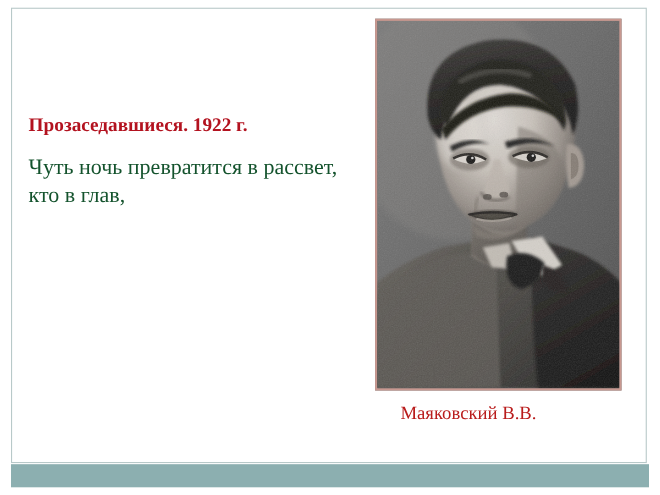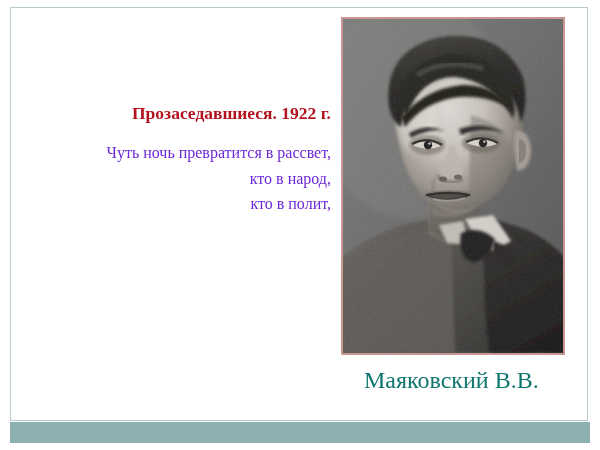--- a/index.html
+++ b/index.html
@@ -41,36 +41,35 @@
     height: 21px;
     background: #8cafb0;
   }
 
   
   #text-column {
     position: absolute;
     left: 26px;
     top: 104px;
     width: 305px;
-    text-align: right;
   }
 
   #poem-title {
     font-size: 17.5px;
     font-weight: bold;
     color: #b3121f;
     letter-spacing: 0px;
     margin: 0 0 17px 0;
     line-height: 1.1;
     white-space: nowrap;
   }
 
   #poem-body {
-    font-size: 16px;
-    color: #6d28d9;
+    font-size: 20px;
+    color: #14532d;
     line-height: 25.5px;
     margin: 0;
   }
   #poem-body .poem-line {
     display: block;
     white-space: nowrap;
   }
 
   
   #photo-frame {
@@ -88,40 +87,39 @@
     display: block;
     width: 100%;
     height: 100%;
   }
 
   
   #attribution {
     position: absolute;
     left: 364px;
     top: 367px;
-    font-size: 24px;
-    color: #0f766e;
+    font-size: 17px;
+    color: #b91c1c;
     line-height: 1.1;
     white-space: nowrap;
   }
 </style>
 </head>
 <body>
 
 <div id="slide">
 
   <div id="slide-frame"></div>
 
   <div id="text-column">
     <div id="poem-title">Прозаседавшиеся. 1922 г.</div>
 
     <div id="poem-body">
       <span class="poem-line">Чуть ночь превратится в рассвет,</span>
-      <span class="poem-line">кто в народ,</span>
-      <span class="poem-line">кто в полит,</span>
+      <span class="poem-line">кто в глав,</span>
     </div>
   </div>
 
   <div id="photo-frame">
     <svg viewBox="0 0 220 334" preserveAspectRatio="none">
       <defs>
         <linearGradient id="bgGrad" x1="0" y1="0" x2="1" y2="1">
           <stop offset="0%" stop-color="#7c7c7c"></stop>
           <stop offset="45%" stop-color="#6a6a6a"></stop>
           <stop offset="100%" stop-color="#4e4e4e"></stop>

